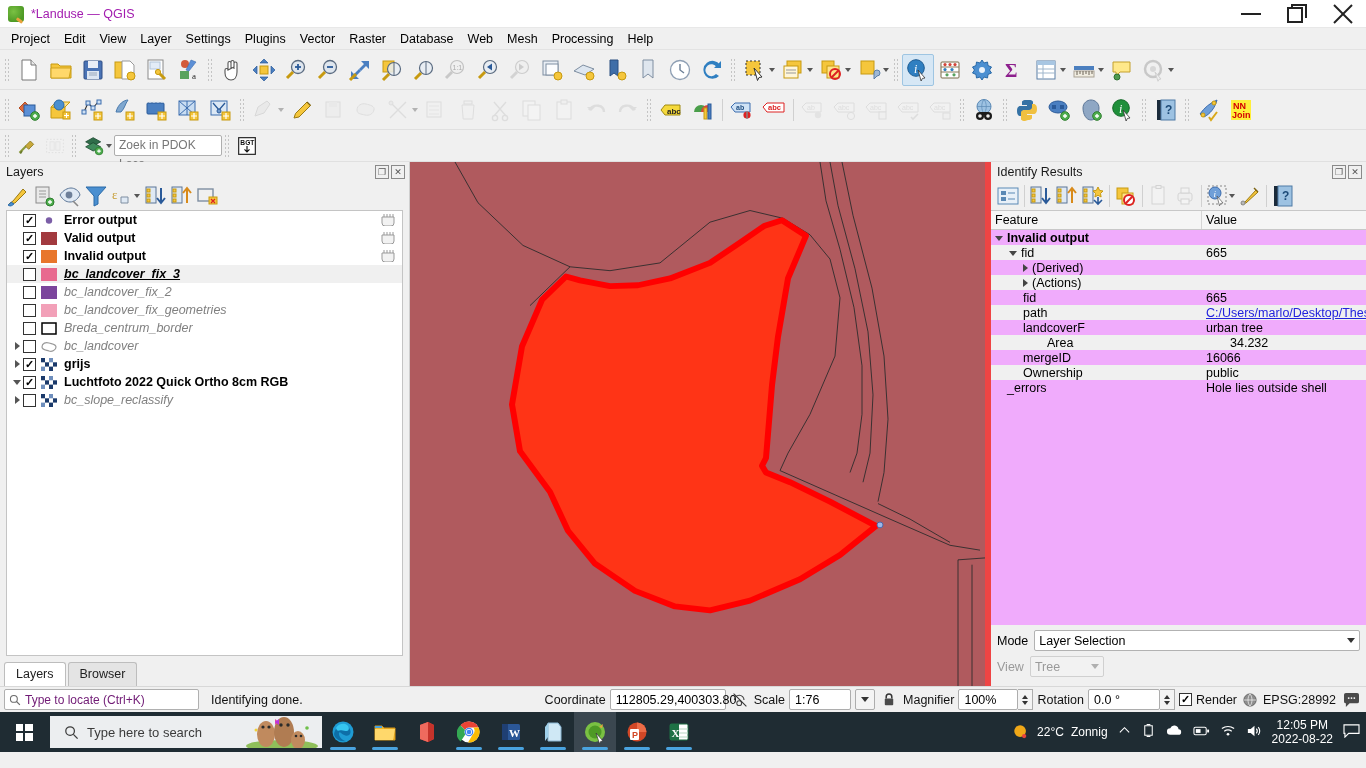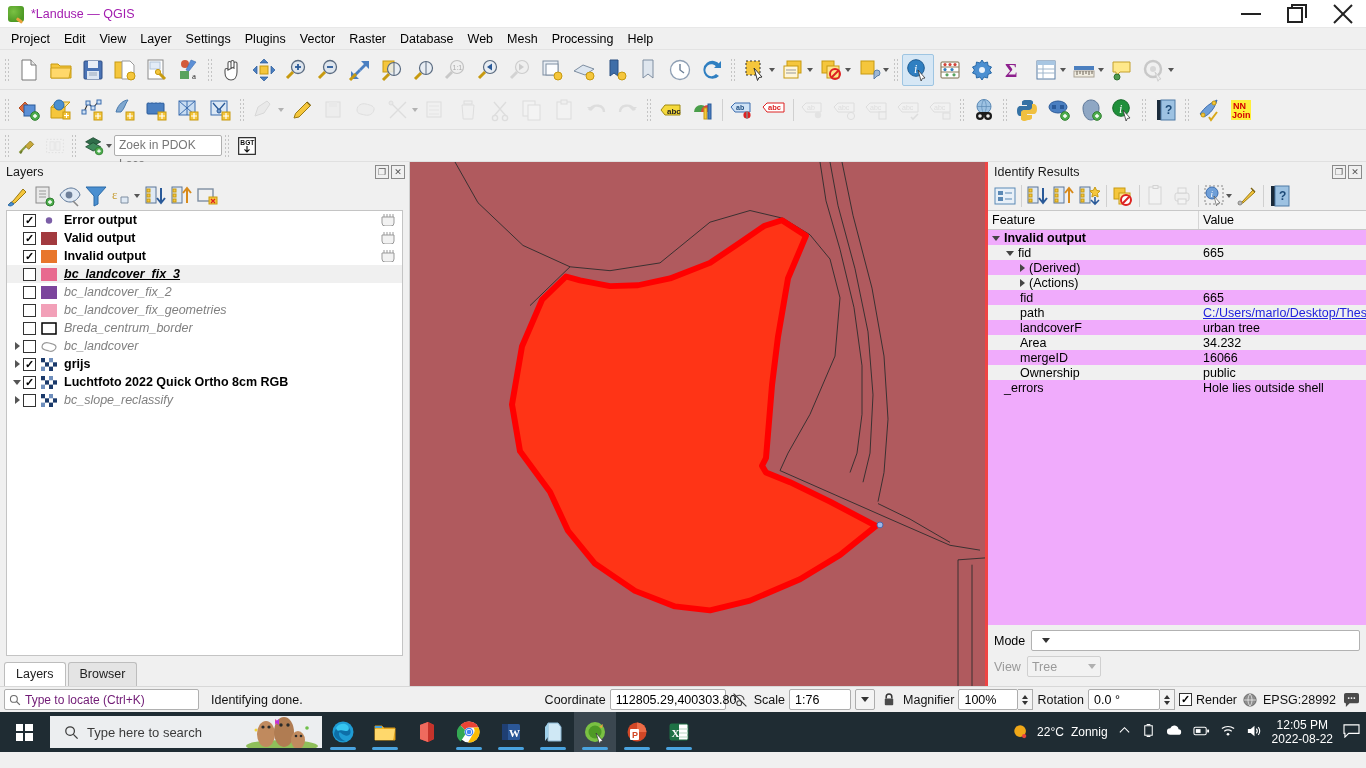--- a/index.html
+++ b/index.html
@@ -141,21 +141,21 @@
     border: 1px solid #bdbdbd; border-bottom: none; background: #e4e4e4;
     margin-right: 2px; border-radius: 3px 3px 0 0; color: #222;
   }
   .ptab.active { background: #fff; }
 
   
   .canvas-wrap { flex: 1; position: relative; background: #fff; }
   .map-canvas { width: 100%; height: 100%; display: block; }
 
   
-  .panel-right { width: 381px; border-left: 3px solid #ef4444; }
+  .panel-right { width: 381px; border-left: 6px solid #ef4444; }
   .ir-tb { height: 28px; display: flex; align-items: center; padding-left: 4px; }
   .ir-btn { width: 26px; height: 24px; display:flex; align-items:center; justify-content:center; flex:none; }
   .ir-table { flex: 1; background: #f0abfc; border-top: 1px solid #c8c8c8; overflow: hidden; }
   .ir-head { display: flex; height: 19px; background: #f5f5f5; border-bottom: 1px solid #c8c8c8; }
   .ir-head div {
     font-size: 12.5px; padding: 2px 0 0 4px; color: #000;
   }
   .ir-c1 { width: 211px; border-right: 1px solid #d5d5d5; }
   .ir-c2 { flex: 1; }
   .ir-row { display: flex; height: 15px; font-size: 12.5px; align-items: center; }
@@ -1283,21 +1283,21 @@
           </div>
           <div class="ir-row alt">
             <div class="ir-k" style="padding-left: 32px;">path</div>
             <div class="ir-v link">C:/Users/marlo/Desktop/Thesis</div>
           </div>
           <div class="ir-row">
             <div class="ir-k" style="padding-left: 32px;">landcoverF</div>
             <div class="ir-v">urban tree</div>
           </div>
           <div class="ir-row alt">
-            <div class="ir-k" style="padding-left: 32px;">Area</div>
+            <div class="ir-k" style="padding-left: 32px; margin-left: 24px;">Area</div>
             <div class="ir-v">34.232</div>
           </div>
           <div class="ir-row">
             <div class="ir-k" style="padding-left: 32px;">mergeID</div>
             <div class="ir-v">16066</div>
           </div>
           <div class="ir-row alt">
             <div class="ir-k" style="padding-left: 32px;">Ownership</div>
             <div class="ir-v">public</div>
           </div>
@@ -1305,20 +1305,21 @@
             <div class="ir-k" style="padding-left: 16px;">_errors</div>
             <div class="ir-v">Hole lies outside shell</div>
           </div>
         </div>
     </div>
 
     <div class="ir-foot">
       <div class="ir-line">
         <label>Mode</label>
         <div class="combo" style="flex:1">
+          <span class="cv">Layer Selection</span>
           <span class="ca"></span>
         </div>
       </div>
       <div class="ir-line">
         <label class="dim">View</label>
         <div class="combo dim" style="width:74px">
           <span class="cv">Tree</span>
           <span class="ca"></span>
         </div>
       </div>

